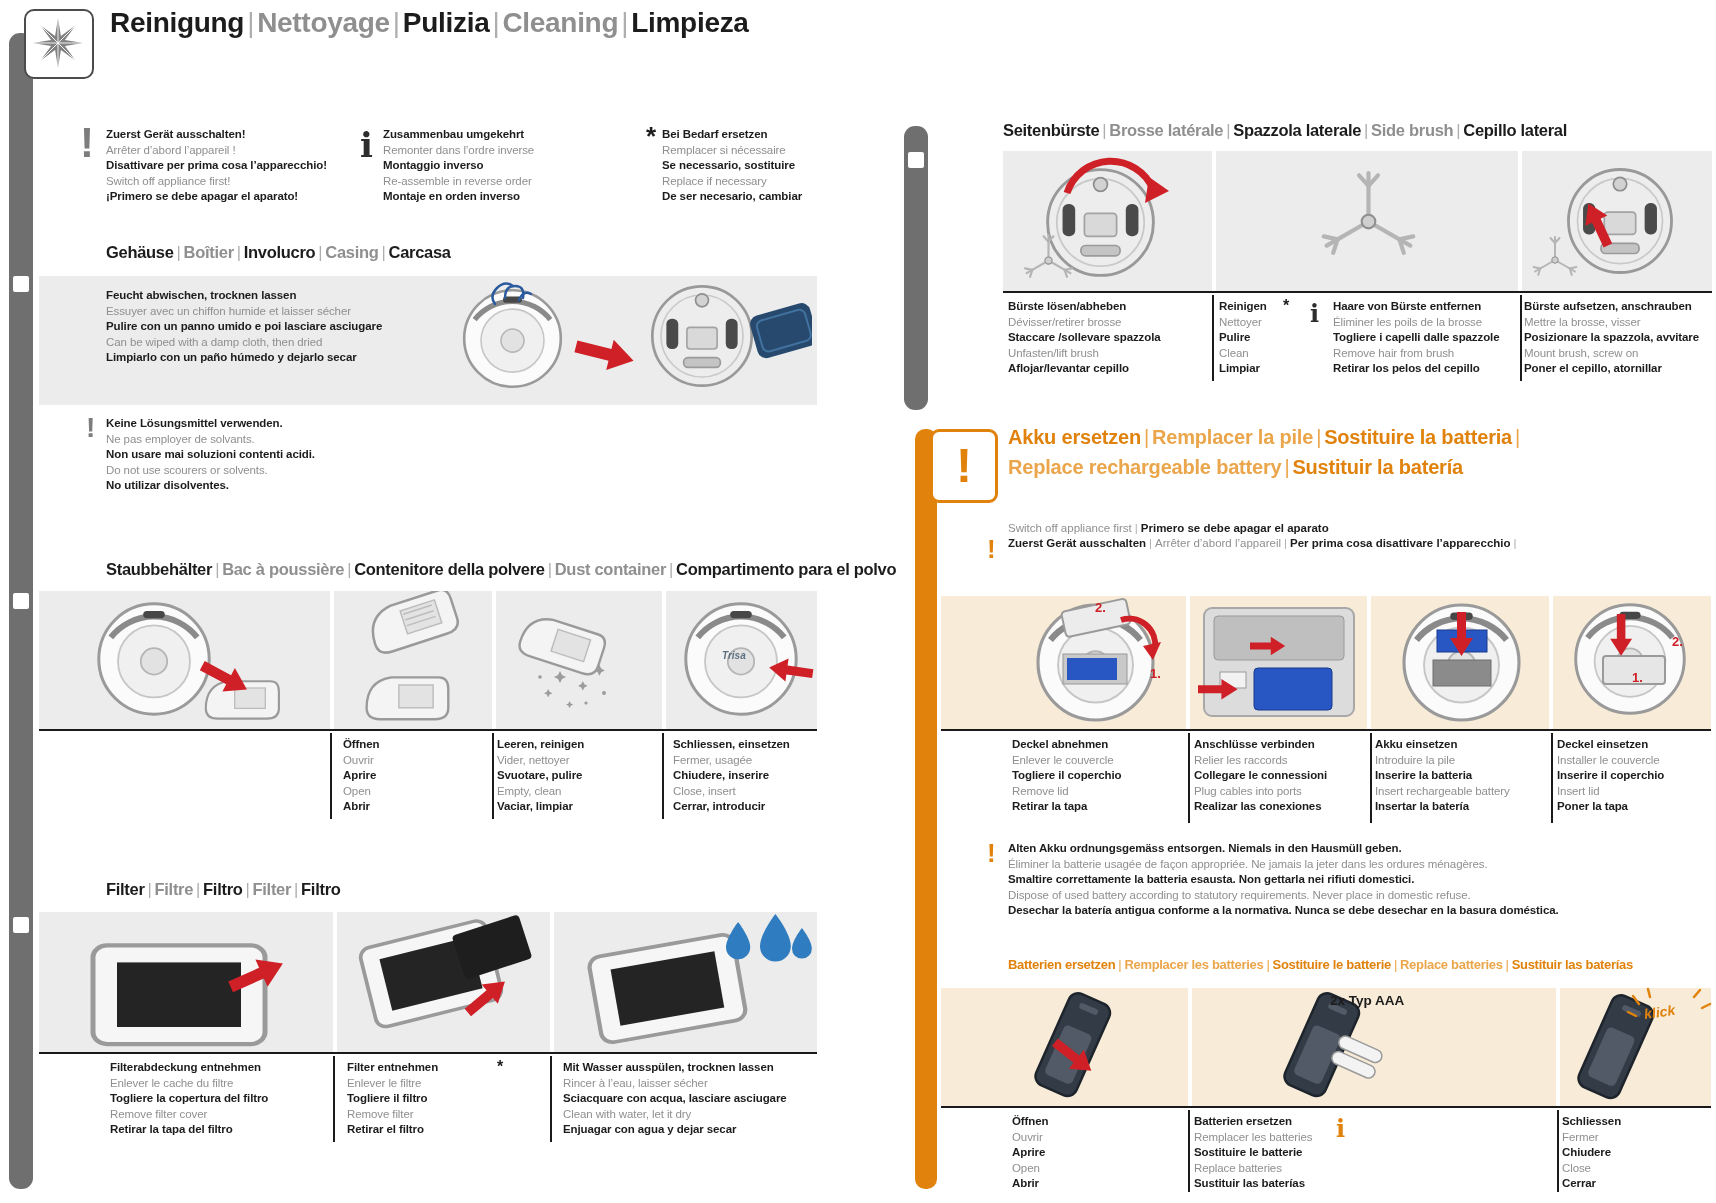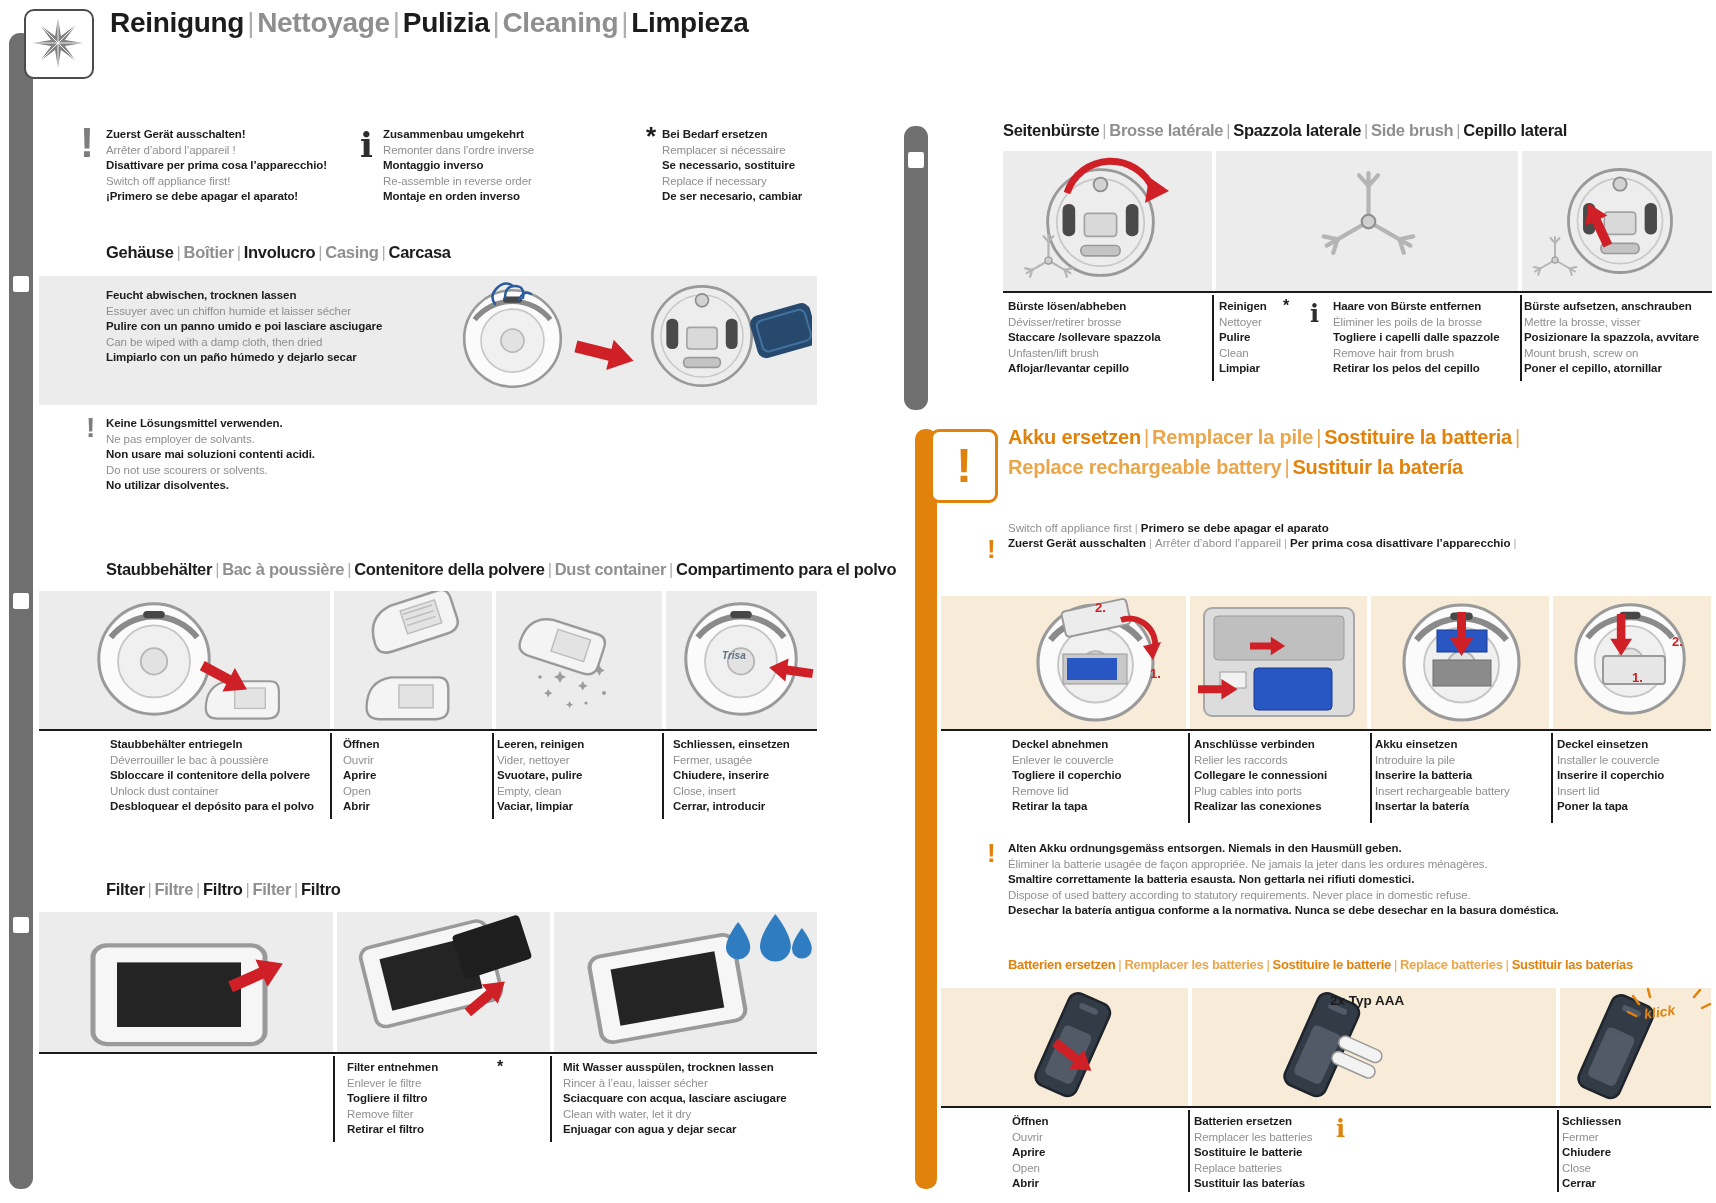--- a/index.html
+++ b/index.html
@@ -231,27 +231,20 @@
   <div class="abs gap" style="left:662px;top:591px;height:138px"></div>
   <svg class="abs" style="left:666px;top:591px" width="151" height="138">
     <use href="#g-robot-top" transform="translate(15,8) scale(1.2)"></use>
     <use href="#p-arrow" transform="translate(145,95) rotate(188)" fill="#CE2026"></use>
   </svg>
   <span class="abs logo-sm" style="left:722px;top:650px">Trisa</span>
   <div class="abs hline" style="left:39px;top:729px;width:778px"></div>
   <div class="abs vline" style="left:330px;top:733px;height:86px"></div>
   <div class="abs vline" style="left:492px;top:733px;height:86px"></div>
   <div class="abs vline" style="left:662px;top:733px;height:86px"></div>
-  <div class="abs lines" style="left:110px;top:737px">
-      <div class="le">Staubbehälter entriegeln</div>
-      <div class="lo">Déverrouiller le bac à poussière</div>
-      <div class="le">Sbloccare il contenitore della polvere</div>
-      <div class="lo">Unlock dust container</div>
-      <div class="le">Desbloquear el depósito para el polvo</div>
-    </div>
   <div class="abs lines" style="left:343px;top:737px">
       <div class="le">Öffnen</div>
       <div class="lo">Ouvrir</div>
       <div class="le">Aprire</div>
       <div class="lo">Open</div>
       <div class="le">Abrir</div>
     </div>
   <div class="abs lines" style="left:497px;top:737px">
       <div class="le">Leeren, reinigen</div>
       <div class="lo">Vider, nettoyer</div>
@@ -286,20 +279,27 @@
     <g transform="translate(30,44) rotate(-10)">
         <use href="#g-tray" transform="scale(1.7,1.5)"></use>
       </g>
     <use href="#p-drop" transform="translate(172,10) scale(1.1)" fill="#2F7CC0"></use>
     <use href="#p-drop" transform="translate(206,2) scale(1.4)" fill="#2F7CC0"></use>
     <use href="#p-drop" transform="translate(238,16) scale(0.9)" fill="#2F7CC0"></use>
   </svg>
   <div class="abs hline" style="left:39px;top:1052px;width:778px"></div>
   <div class="abs vline" style="left:333px;top:1056px;height:86px"></div>
   <div class="abs vline" style="left:550px;top:1056px;height:86px"></div>
+  <div class="abs lines" style="left:110px;top:1060px">
+      <div class="le">Filterabdeckung entnehmen</div>
+      <div class="lo">Enlever le cache du filtre</div>
+      <div class="le">Togliere la copertura del filtro</div>
+      <div class="lo">Remove filter cover</div>
+      <div class="le">Retirar la tapa del filtro</div>
+    </div>
   <div class="abs lines" style="left:347px;top:1060px">
       <div class="le">Filter entnehmen</div>
       <div class="lo">Enlever le filtre</div>
       <div class="le">Togliere il filtro</div>
       <div class="lo">Remove filter</div>
       <div class="le">Retirar el filtro</div>
     </div>
   <span class="abs star-g" style="left:497px;top:1059px;font-size:16px">*</span>
   <div class="abs lines" style="left:563px;top:1060px">
       <div class="le">Mit Wasser ausspülen, trocknen lassen</div>

